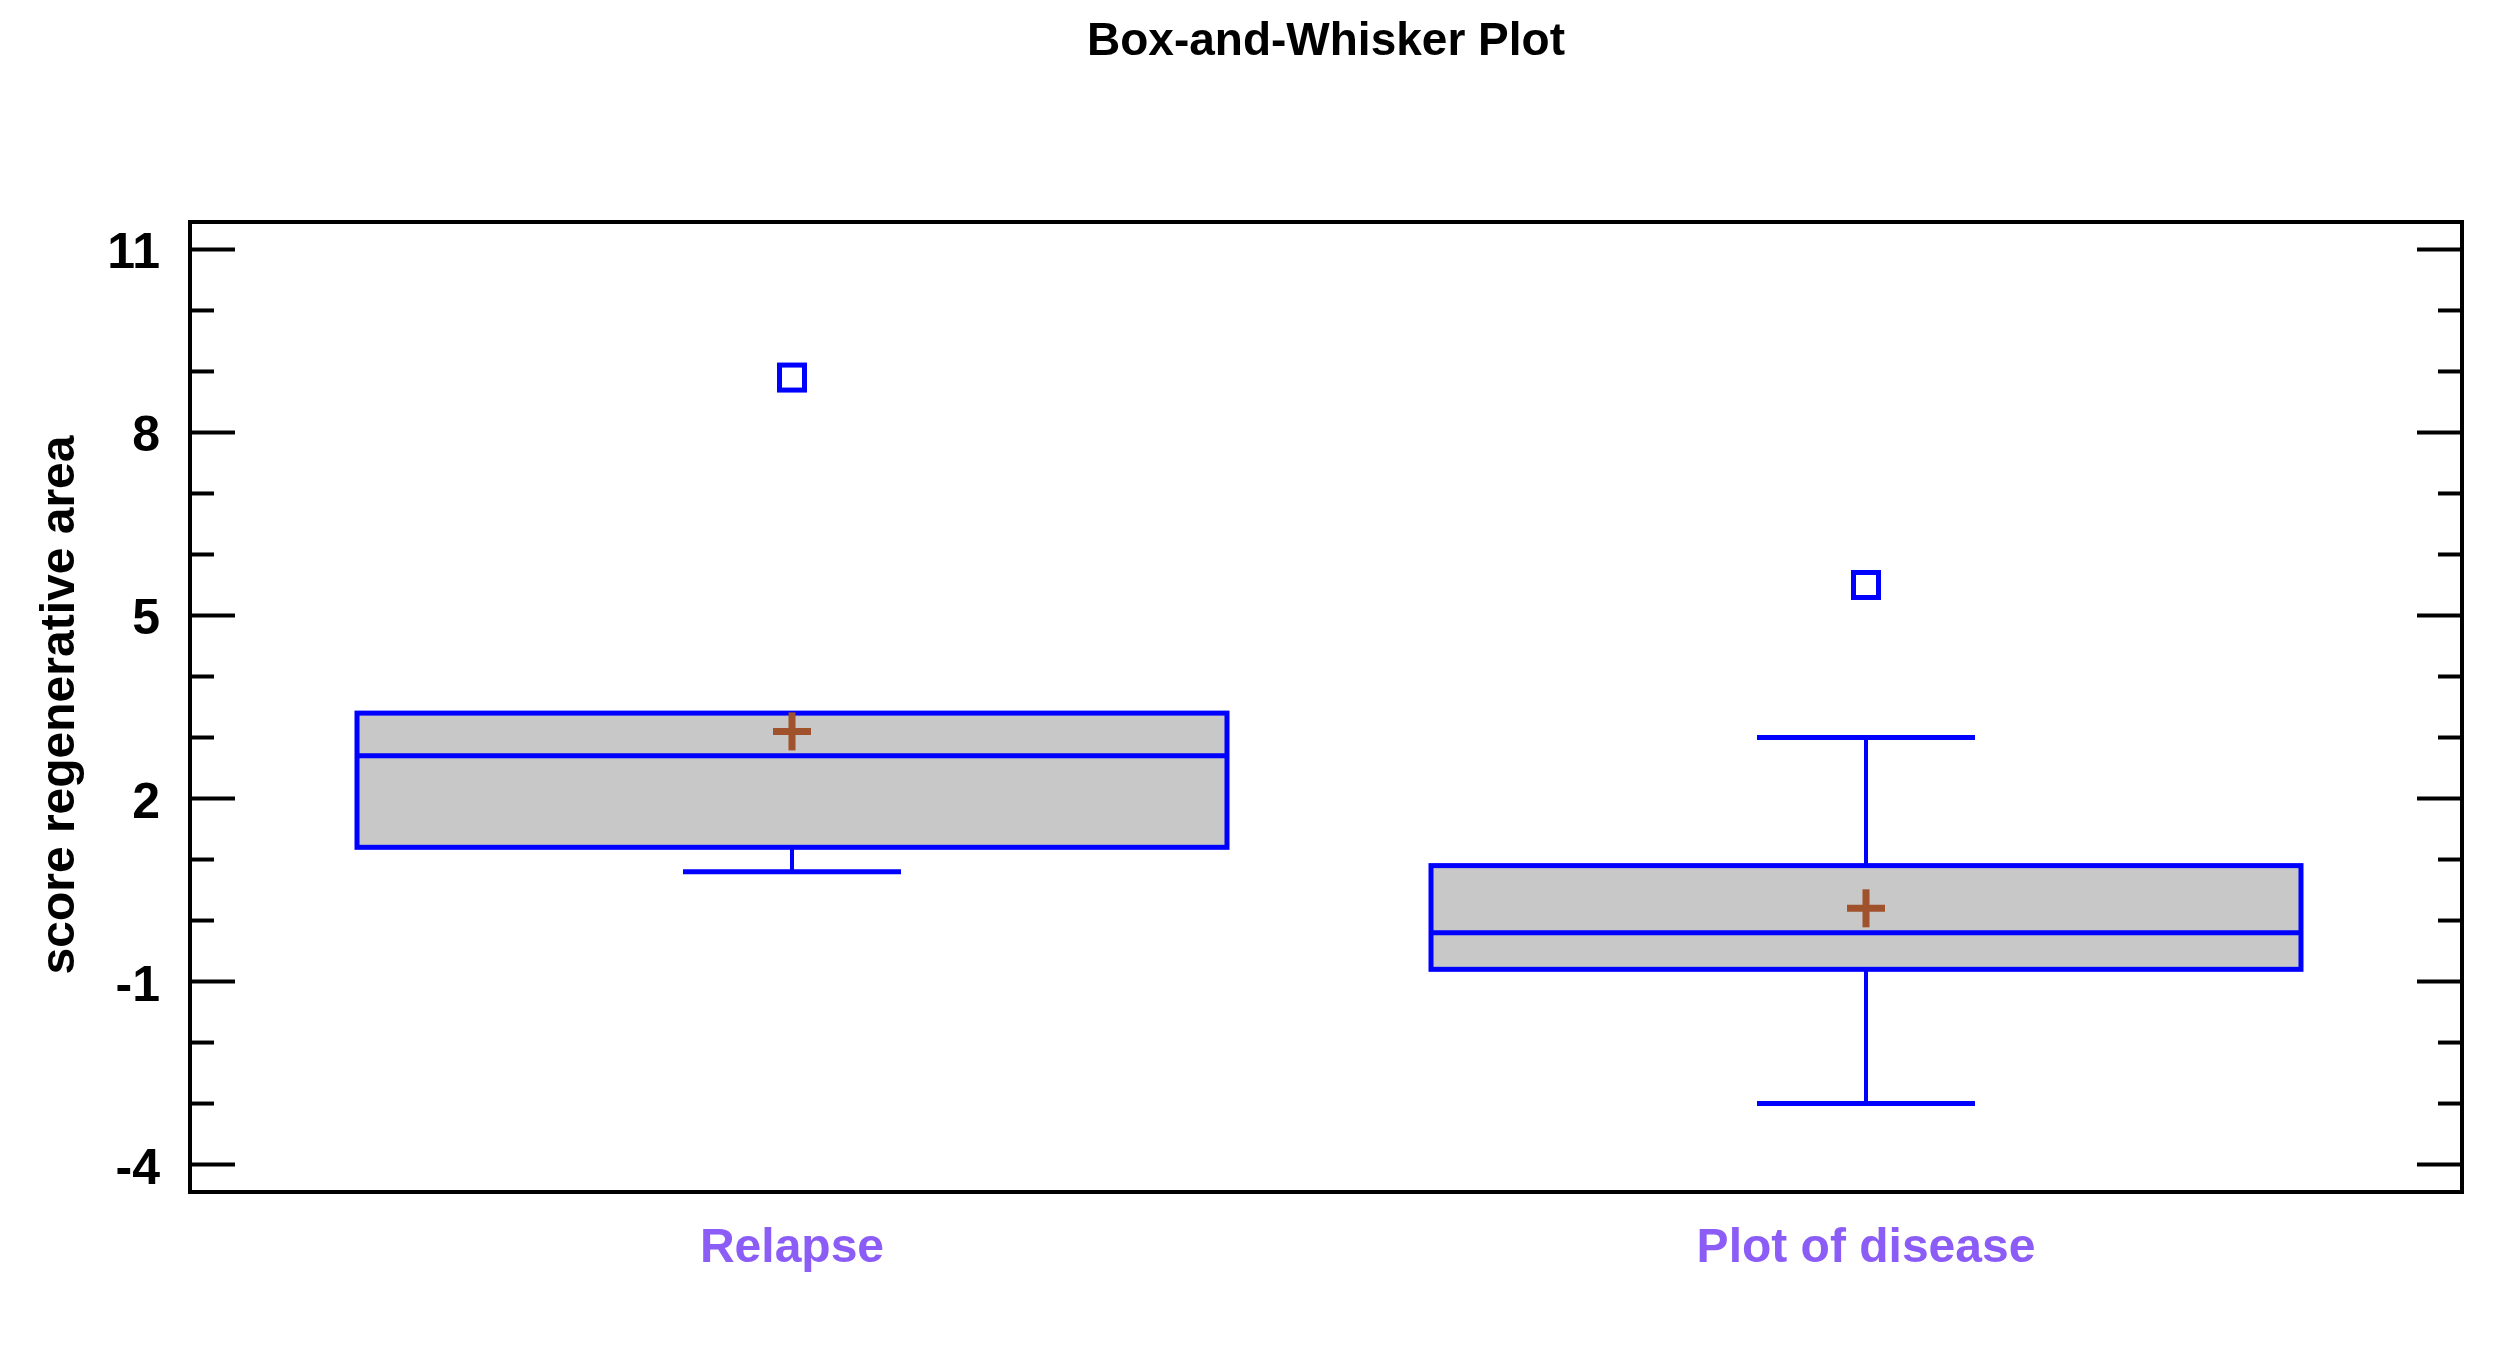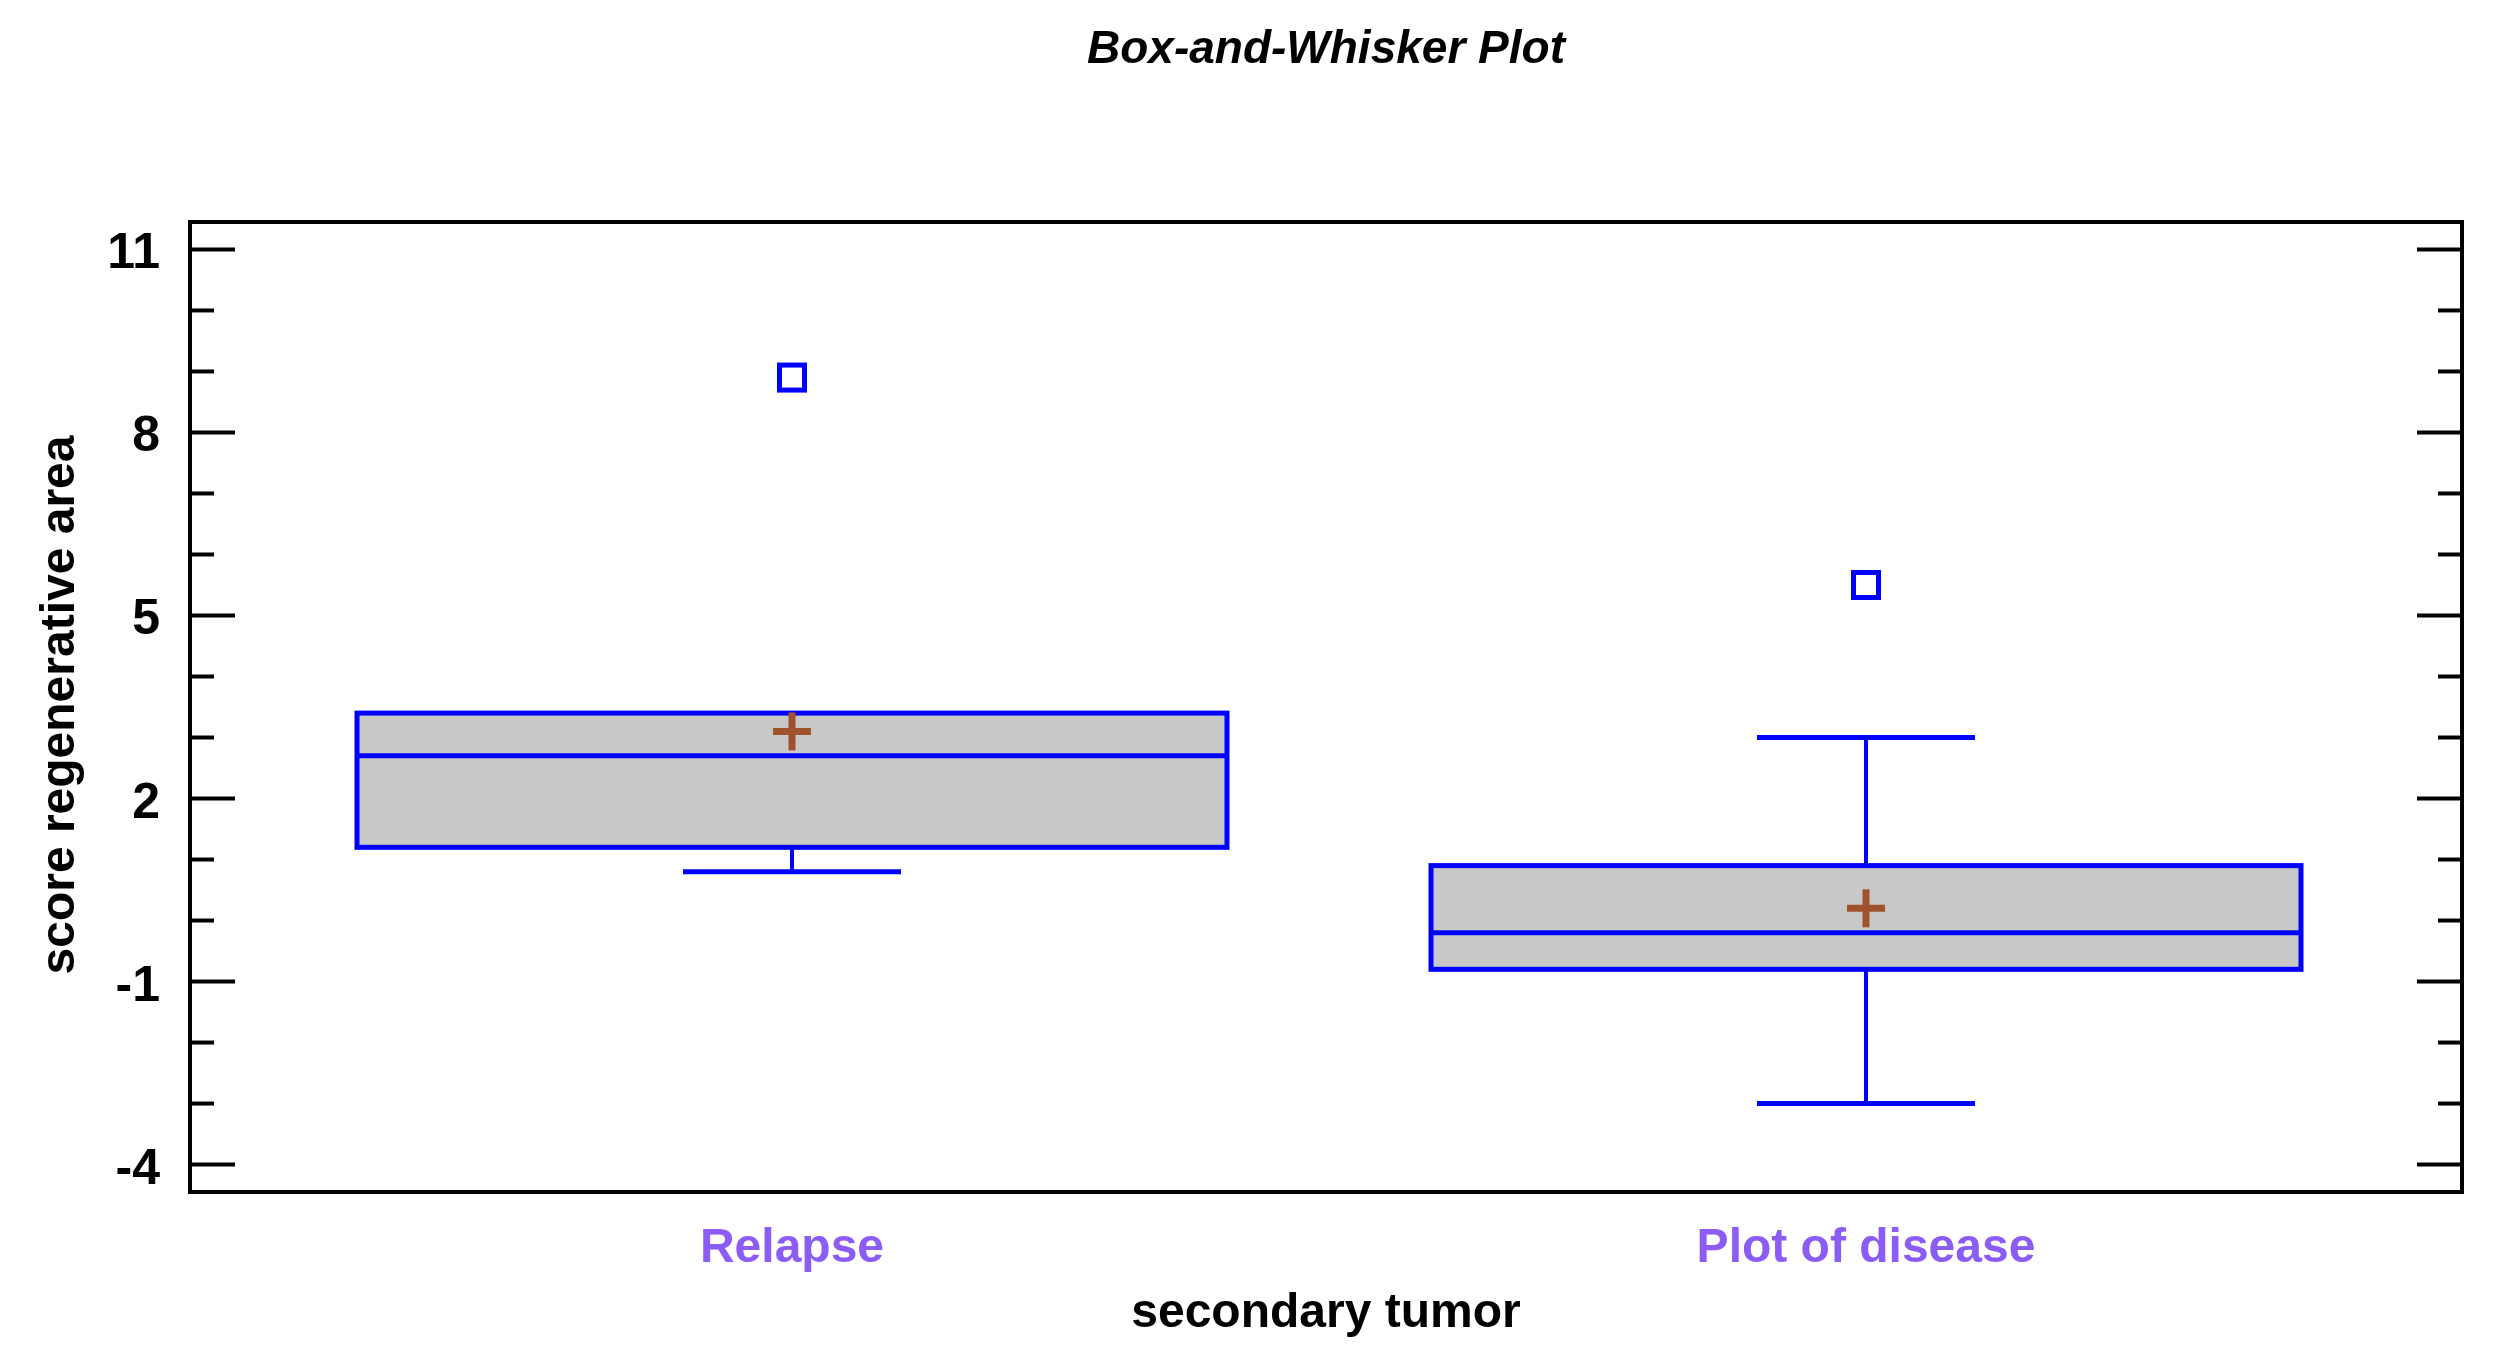--- a/index.html
+++ b/index.html
@@ -9,25 +9,24 @@
     font-family: "Liberation Sans", sans-serif;
     overflow: hidden;
   }
   .page {
     position: relative;
     width: 2495px; height: 1360px;
     background: #FFFFFF;
   }
   .chart-title {
     position: absolute;
-    left: 190px; top: 20px; width: 2272px;
+    left: 190px; top: 12px; width: 2272px;
     text-align: center;
     font-size: 46px; font-weight: bold; color: #000000;
     letter-spacing: 0px;
-    font-style: italic;
   }
   .y-axis-title {
     position: absolute;
     left: 57px; top: 705px;
     transform: translate(-50%, -50%) rotate(-90deg);
     white-space: nowrap;
     font-size: 48px; font-weight: bold; color: #000000;
   }
   .x-axis-title {
     position: absolute;
@@ -109,14 +108,13 @@
       <line x1="190" y1="310.4591194968553" x2="214" y2="310.4591194968553" stroke="#000000" stroke-width="4"></line>
       <line x1="2438" y1="310.4591194968553" x2="2462" y2="310.4591194968553" stroke="#000000" stroke-width="4"></line>
       <line x1="190" y1="249.4528301886792" x2="235" y2="249.4528301886792" stroke="#000000" stroke-width="4"></line>
       <line x1="2417" y1="249.4528301886792" x2="2462" y2="249.4528301886792" stroke="#000000" stroke-width="4"></line>
       <text x="160" y="249.4528301886792" fill="#000000" text-anchor="end" dominant-baseline="central" dy="0.04em" class="y-tick-label">11</text>
     </svg>
   <div id="xcats">
       <div class="x-category-label" style="left: 792px;">Relapse</div>
       <div class="x-category-label" style="left: 1866px;">Plot of disease</div>
     </div>
-  <div class="x-axis-title">secondary tumor</div>
 </div>
 
 </body></html>

